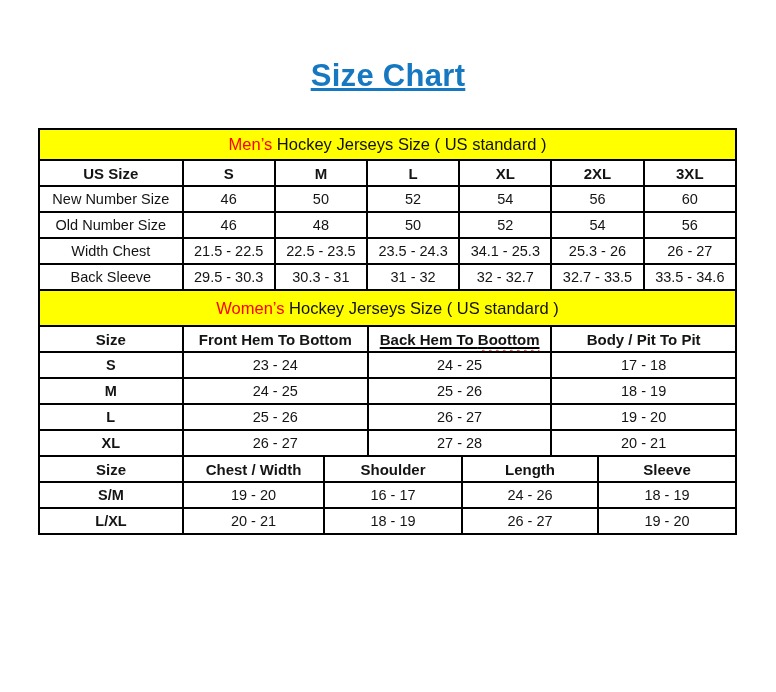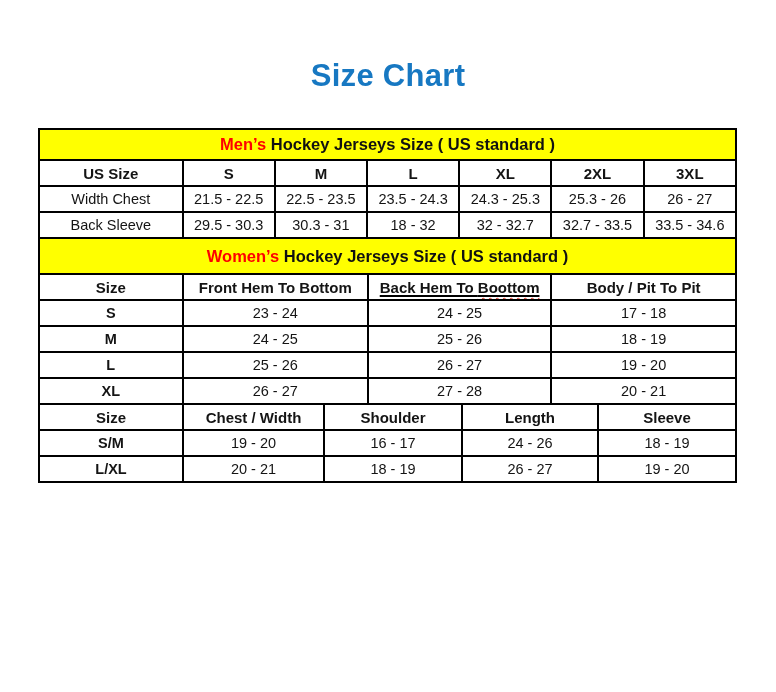--- a/index.html
+++ b/index.html
@@ -3,30 +3,30 @@
 <meta charset="utf-8">
 <style>
   html, body { margin:0; padding:0; }
   body {
     width:776px; height:692px; background:#ffffff; overflow:hidden;
     font-family:"Liberation Sans","DejaVu Sans",sans-serif; color:#141414;
   }
   .page { width:776px; height:692px; }
   .title {
     margin:56px 0 32px 0; text-align:center;
-    color:#1778c2; font-size:31px; font-weight:bold; line-height:40px; letter-spacing:0.3px;
+    color:#1778c2; font-size:31px; font-weight:bold; line-height:40px; letter-spacing:0.3px;text-decoration:underline;
   }
   .tables { margin-left:38px; width:699px; }
   table.size-table { width:100%; border-collapse:collapse; table-layout:fixed; }
   table.size-table + table.size-table { margin-top:-2px; }
   .size-table th, .size-table td {
     border:2px solid #000; padding:0 2px; text-align:center; vertical-align:middle;
     overflow:hidden; white-space:nowrap;
   }
-  .band { background:#ffff00; height:29px; font-size:16.5px; font-weight:bold; color:#111; }
+  .band { background:#ffff00; height:29px; font-size:16.5px; font-weight:normal; color:#111; }
   table.size-table:nth-of-type(2) .band, table.size-table:nth-of-type(3) .band { height:34px; }
   .accent { color:#fe0000; }
   .header-row th { height:24px; font-size:15px; font-weight:bold; }
   .size-table td { height:24px; font-size:14.5px; font-weight:normal; }
   td.label.bold { font-weight:bold; }
   .u-black {
     text-decoration:underline; text-decoration-color:#000;
     text-decoration-thickness:1.5px; text-underline-offset:2px;
   }
   .u-squig {
@@ -63,33 +63,51 @@
             <th>S</th>
             <th>M</th>
             <th>L</th>
             <th>XL</th>
             <th>2XL</th>
             <th>3XL</th>
           </tr>
       </thead>
       <tbody>
           <tr>
+            <td class="label">New Number Size</td>
+            <td>46</td>
+            <td>50</td>
+            <td>52</td>
+            <td>54</td>
+            <td>56</td>
+            <td>60</td>
+          </tr>
+          <tr>
+            <td class="label">Old Number Size</td>
+            <td>46</td>
+            <td>48</td>
+            <td>50</td>
+            <td>52</td>
+            <td>54</td>
+            <td>56</td>
+          </tr>
+          <tr>
             <td class="label">Width Chest</td>
             <td>21.5 - 22.5</td>
             <td>22.5 - 23.5</td>
             <td>23.5 - 24.3</td>
-            <td>24.3 - 25.3</td>
+            <td>34.1 - 25.3</td>
             <td>25.3 - 26</td>
             <td>26 - 27</td>
           </tr>
           <tr>
             <td class="label">Back Sleeve</td>
             <td>29.5 - 30.3</td>
             <td>30.3 - 31</td>
-            <td>18 - 32</td>
+            <td>31 - 32</td>
             <td>32 - 32.7</td>
             <td>32.7 - 33.5</td>
             <td>33.5 - 34.6</td>
           </tr>
         </tbody>
     </table>
 
     <table class="size-table">
       <colgroup>
           <col style="width: 20.6%;">

